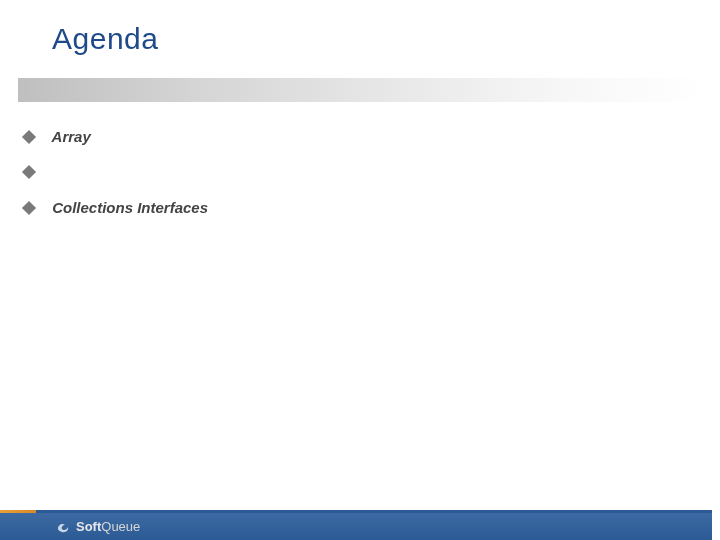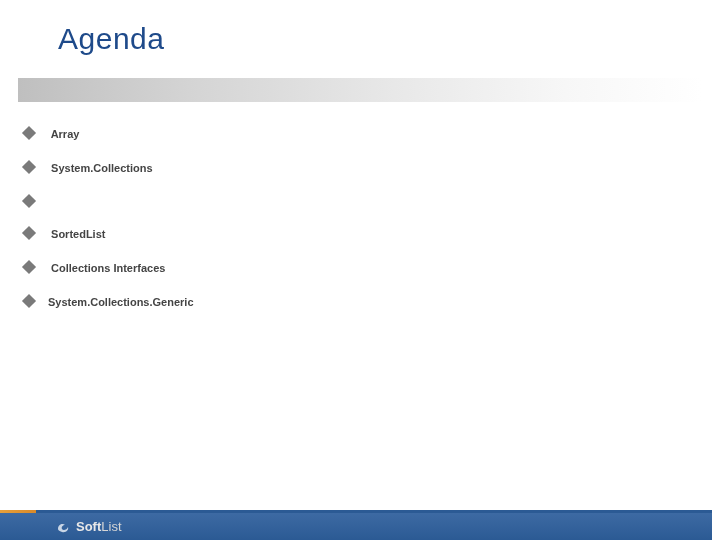--- a/index.html
+++ b/index.html
@@ -9,38 +9,39 @@
       background: #fff;
       font-family: Verdana, Geneva, sans-serif;
       position: relative;
       overflow: hidden;
     }
     .title {
       color: #1e4a8a;
       font-size: 30px;
       font-weight: 400;
       font-family: "Trebuchet MS", "Segoe UI", sans-serif;
-      padding: 22px 0 0 36px;
+      padding: 22px 0 0 52px;
       letter-spacing: 0.5px;
-      margin-left: 22px;
     }
     .divider {
       margin: 22px 18px 0 18px;
       height: 24px;
       background: linear-gradient(to right, #bfbfbf 0%, #d4d4d4 25%, #e8e8e8 55%, #f7f7f7 80%, #ffffff 100%);
     }
     .list {
       margin: 26px 0 0 24px;
     }
     .item {
       display: flex;
+      align-items: center;
       margin-bottom: 22px;
       color: #444;
       font-weight: bold;
-      font-size: 11px;
+      font-size: 15px;
+      font-style: italic;
     }
     .bullet {
       width: 10px;
       height: 10px;
       background: #7a7a7a;
       transform: rotate(45deg);
       margin-right: 14px;
       flex-shrink: 0;
     }
     .item .txt { white-space: pre; }
@@ -85,45 +86,33 @@
 
 <div class="divider"></div>
 
 <div class="list">
   <div class="item">
     <span class="bullet"></span>
     <span class="txt"> Array</span>
   </div>
   <div class="item">
     <span class="bullet"></span>
-    <span class="txt"> System.Collections</span>
-  </div>
-  <div class="item">
-    <span class="bullet"></span>
-  </div>
-  <div class="item">
-    <span class="bullet"></span>
-    <span class="txt"> SortedList</span>
   </div>
   <div class="item">
     <span class="bullet"></span>
     <span class="txt"> Collections Interfaces</span>
-  </div>
-  <div class="item">
-    <span class="bullet"></span>
-    <span class="txt">System.Collections.Generic</span>
   </div>
 </div>
 
 <div class="footer">
   <div class="footer-line"></div>
   <div class="footer-bar">
     <span class="logo">
       <span class="logo-icon">
         <svg width="16" height="14" viewBox="0 0 16 14">
           <path d="M2,9 C2,4 7,3 9,5 C7,5 5,7 6,9 C7,11 11,10 12,7 C13,10 10,13 6,12 C3,11 2,10 2,9 Z" fill="#c9d6e6"></path>
         </svg>
       </span>
       <span class="soft">Soft</span>
-        <span class="serve">List</span>
+        <span class="serve">Queue</span>
     </span>
   </div>
 </div>
 
 </body></html>

